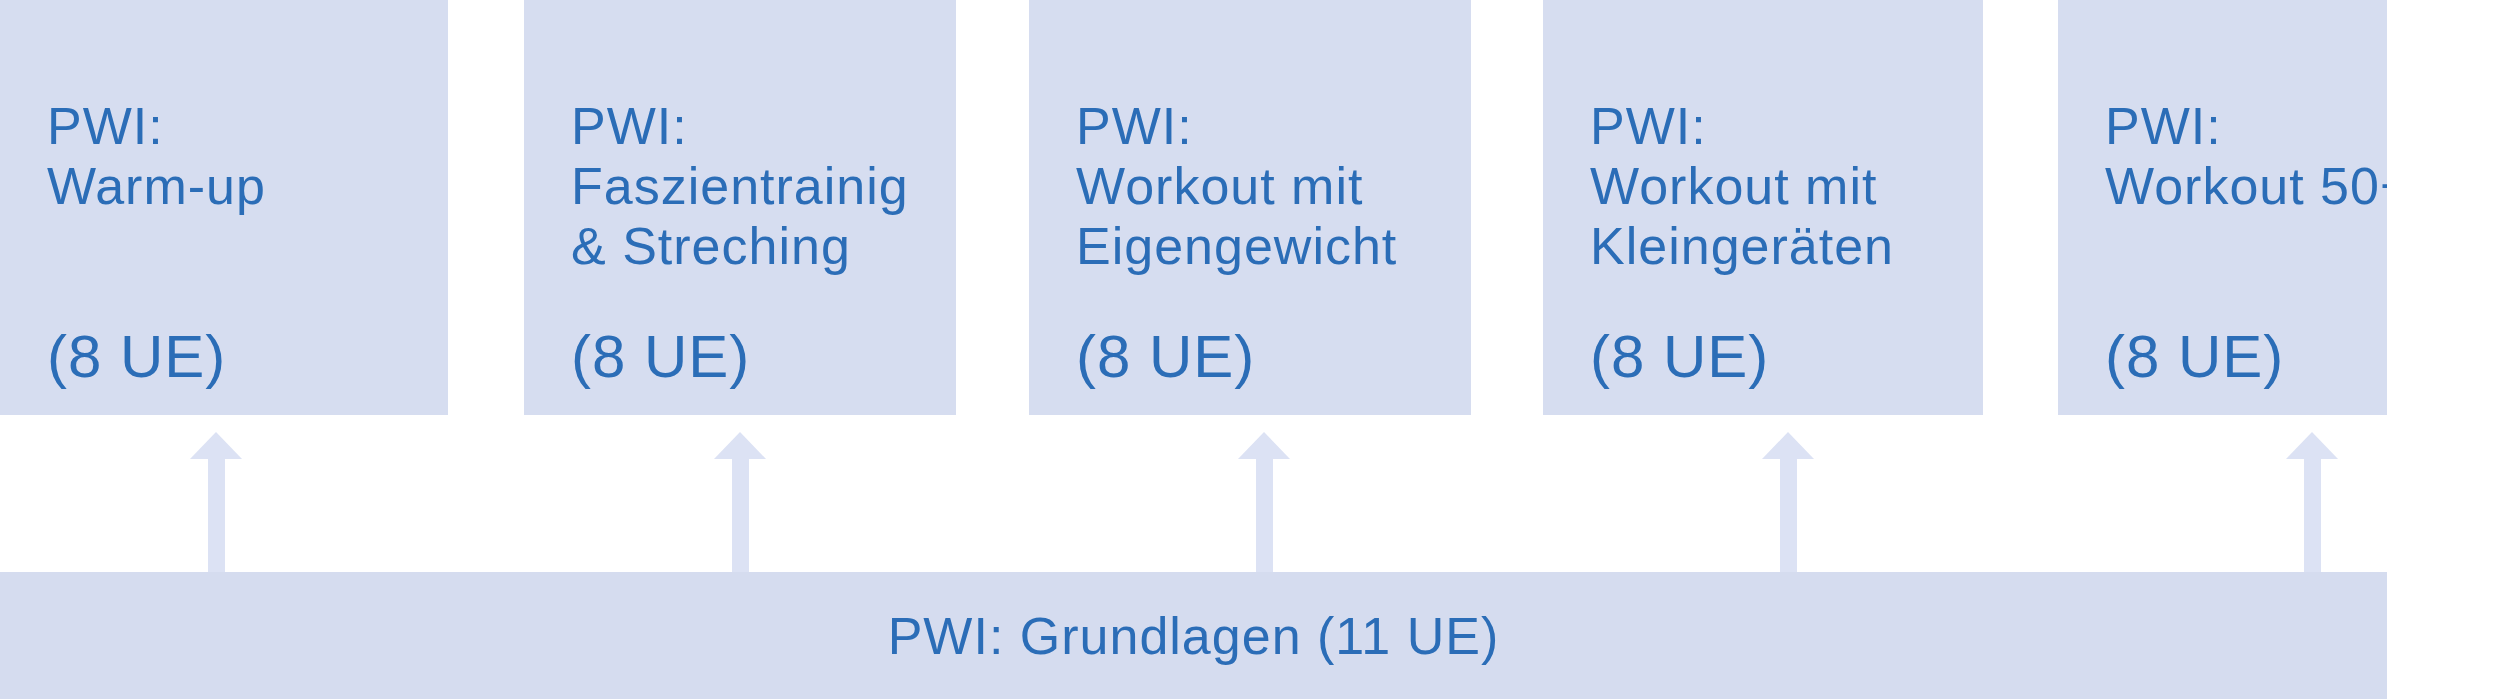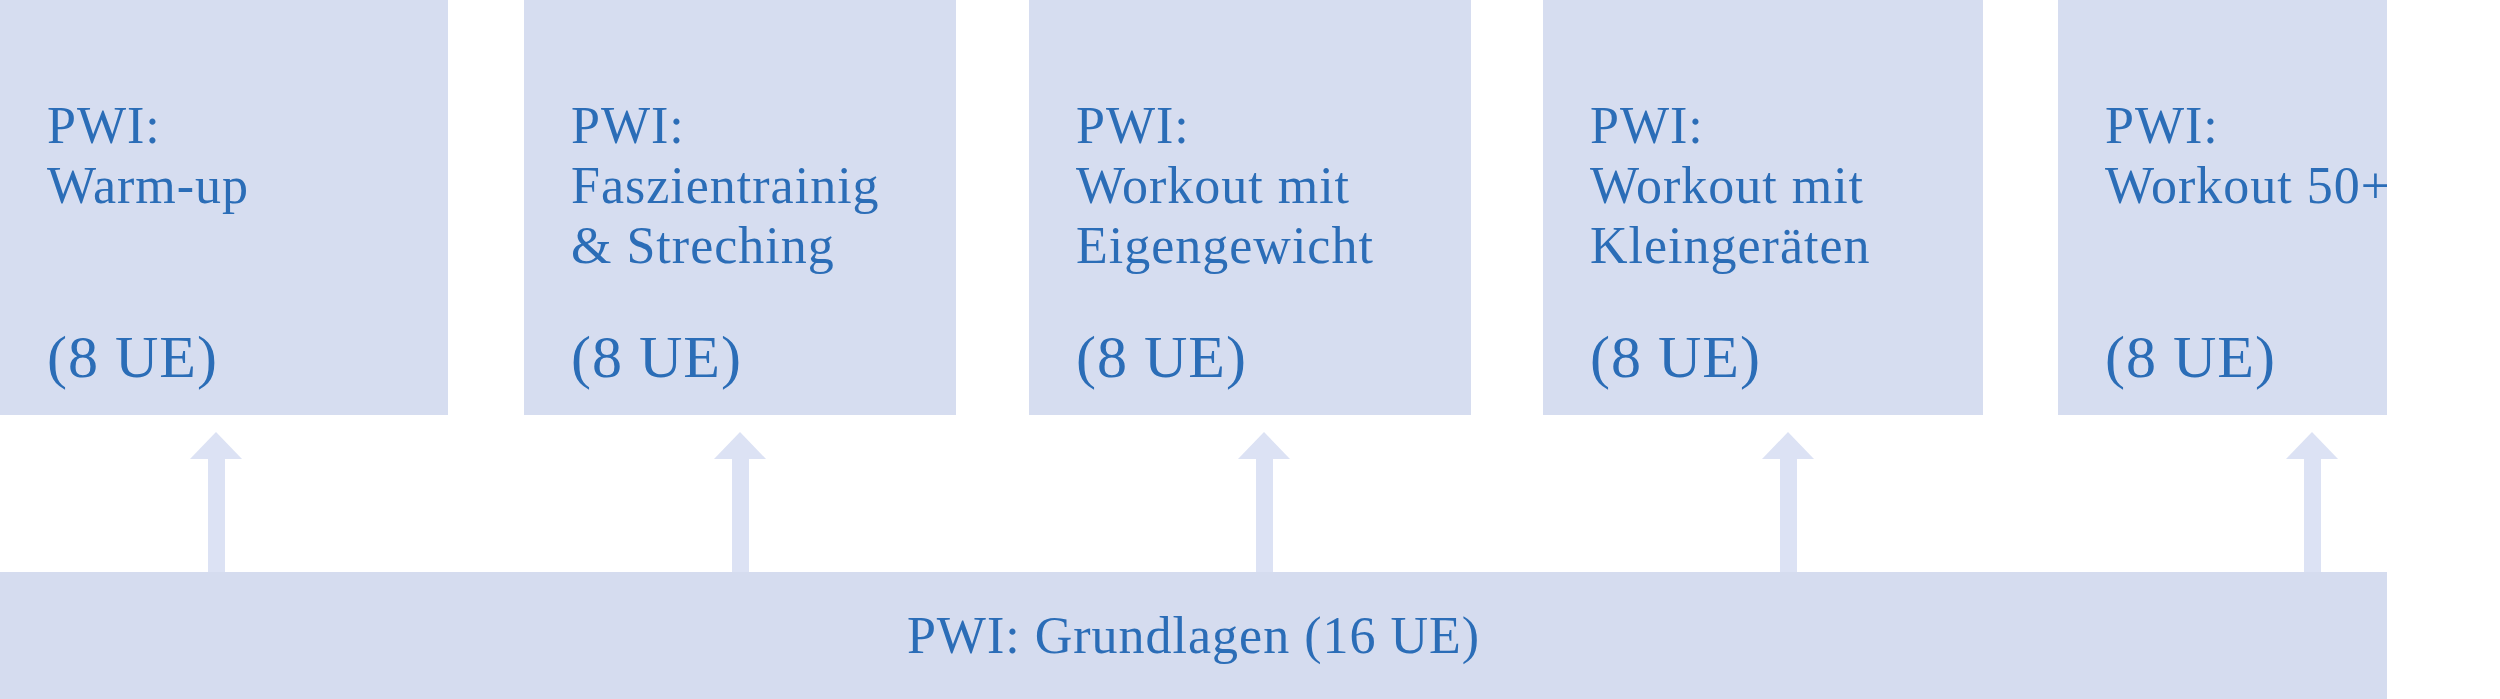--- a/index.html
+++ b/index.html
@@ -5,21 +5,21 @@
   html, body {
     margin: 0;
     padding: 0;
     background: #ffffff;
   }
   .canvas {
     position: relative;
     width: 2387px;
     height: 699px;
     background: var(--bg, #ffffff);
-    font-family: Liberation Serif, serif;
+    font-family: Liberation Sans, sans-serif;
     overflow: hidden;
   }
   .course-box {
     position: absolute;
     top: 0;
     height: 415px;
     background: var(--box-fill, #d6ddf0);
     color: var(--text-blue, #2b6db7);
   }
   .box-title {
@@ -128,16 +128,16 @@
   <div class="up-arrow" style="left:1762px;">
     <div class="arrow-head"></div>
     <div class="arrow-stem"></div>
   </div>
   <div class="up-arrow" style="left:2286px;">
     <div class="arrow-head"></div>
     <div class="arrow-stem"></div>
   </div>
 
   <div class="base-band">
-    <div class="base-label">PWI: Grundlagen (16 UE)</div>
+    <div class="base-label">PWI: Grundlagen (11 UE)</div>
   </div>
 
 </div>
 
 </body></html>

